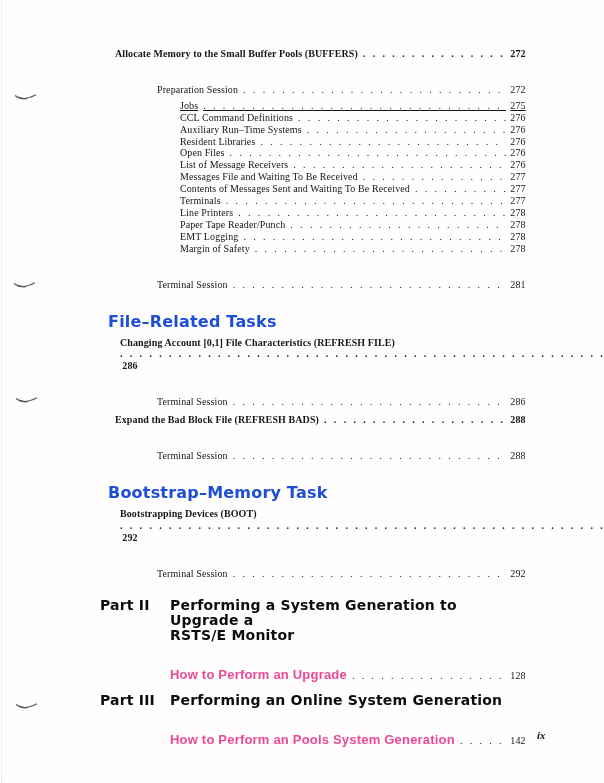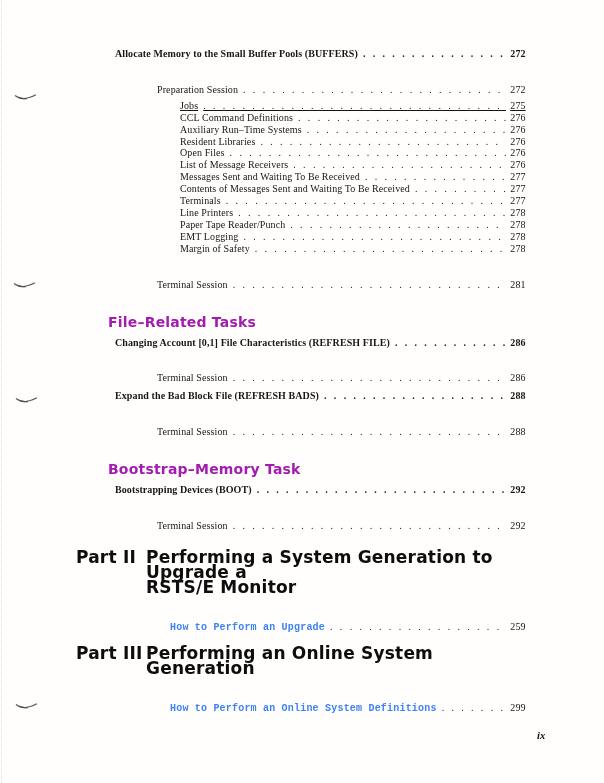--- a/index.html
+++ b/index.html
@@ -33,37 +33,37 @@
     letter-spacing: 2.4px;
   }
   .row .pg { white-space: nowrap; min-width: 20px; text-align: center; }
   .lvl1 { margin-left: 115px; font-weight: bold; }
   .lvl2 { margin-left: 157px; margin-top: 24px; }
   .lvl3 { margin-left: 180px; margin-top: 0; }
   .lvl2 + .lvl3 { margin-top: 4px; text-decoration: underline; }
   .heading {
     margin: 24px 0 0 108px;
     font-family: "DejaVu Sans", sans-serif; font-weight: bold;
-    font-size: 14px; line-height: 14px; letter-spacing: 0.2px;
-    color: #a21caf;
-  }
-  .heading + .row { margin-top: 8px; }
+    font-size: 16px; line-height: 14px; letter-spacing: 0.2px;
+    color: #1d4ed8;
+  }
+  .heading + .row { margin-top: 8px; flex-direction: column; }
   .part {
     display: flex;
-    margin: 18px 76px 0 76px;
+    margin: 18px 76px 0 100px;
     font-family: "DejaVu Sans", sans-serif; font-weight: bold;
-    font-size: 17px; line-height: 15px; letter-spacing: 0.2px;
+    font-size: 14px; line-height: 15px; letter-spacing: 0.2px;
     color: #0d0d0d;
   }
   .part-label { width: 70px; flex: none; }
   .part-title { flex: 1; }
   .bold-row { margin-left: 170px; margin-top: 24px; }
   .bold-row .lab {
-    font-family: Liberation Mono, monospace; font-weight: bold;
-    font-size: 10px; letter-spacing: 0.2px; color: #3b82f6;
+    font-family: Liberation Sans, sans-serif; font-weight: bold;
+    font-size: 13px; letter-spacing: 0.2px; color: #ec4899;
   }
   .bold-row + .part { margin-top: 12px; }
   .part + .bold-row { margin-top: 26px; }
   .folio {
     position: absolute; left: 537px; top: 730px;
     font-family: "Liberation Serif", serif;
     font-weight: bold; font-style: italic; font-size: 10.5px; color: #111; text-align: center;
   }
   .squiggle { position: absolute; width: 24px; height: 10px; }
   .squiggle svg { display: block; }
@@ -109,21 +109,21 @@
         <span class="lab">Open Files</span>
         <span class="dots"></span>
         <span class="pg">276</span>
       </div>
       <div class="row lvl3">
         <span class="lab">List of Message Receivers</span>
         <span class="dots"></span>
         <span class="pg">276</span>
       </div>
       <div class="row lvl3">
-        <span class="lab">Messages Sent and Waiting To Be Received</span>
+        <span class="lab">Messages File and Waiting To Be Received</span>
         <span class="dots"></span>
         <span class="pg">277</span>
       </div>
       <div class="row lvl3">
         <span class="lab">Contents of Messages Sent and Waiting To Be Received</span>
         <span class="dots"></span>
         <span class="pg">277</span>
       </div>
       <div class="row lvl3">
         <span class="lab">Terminals</span>
@@ -187,30 +187,30 @@
         <span class="dots"></span>
         <span class="pg">292</span>
       </div>
       <div class="part">
         <span class="part-label">Part II</span>
         <span class="part-title">Performing a System Generation to Upgrade a<br>RSTS/E Monitor</span>
       </div>
       <div class="row bold-row">
         <span class="lab">How to Perform an Upgrade</span>
         <span class="dots"></span>
-        <span class="pg">259</span>
+        <span class="pg">128</span>
       </div>
       <div class="part">
         <span class="part-label">Part III</span>
         <span class="part-title">Performing an Online System Generation</span>
       </div>
       <div class="row bold-row">
-        <span class="lab">How to Perform an Online System Definitions</span>
-        <span class="dots"></span>
-        <span class="pg">299</span>
+        <span class="lab">How to Perform an Pools System Generation</span>
+        <span class="dots"></span>
+        <span class="pg">142</span>
       </div>
     </div>
 
   <div class="squiggle" style="left:14px; top:92px;">
     <svg width="24" height="10" viewBox="0 0 24 10">
         <path d="M1 3.5 C6 7.8, 13 7.4, 22 2.8" stroke="#5c5c5c" stroke-width="1.1" fill="none"></path>
         <path d="M4 5.2 C7 7, 10 7.1, 13 6.4" stroke="#4a4a4a" stroke-width="1.5" fill="none" opacity="0.7"></path>
       </svg>
   </div>
   <div class="squiggle" style="left:13px; top:280px;">

